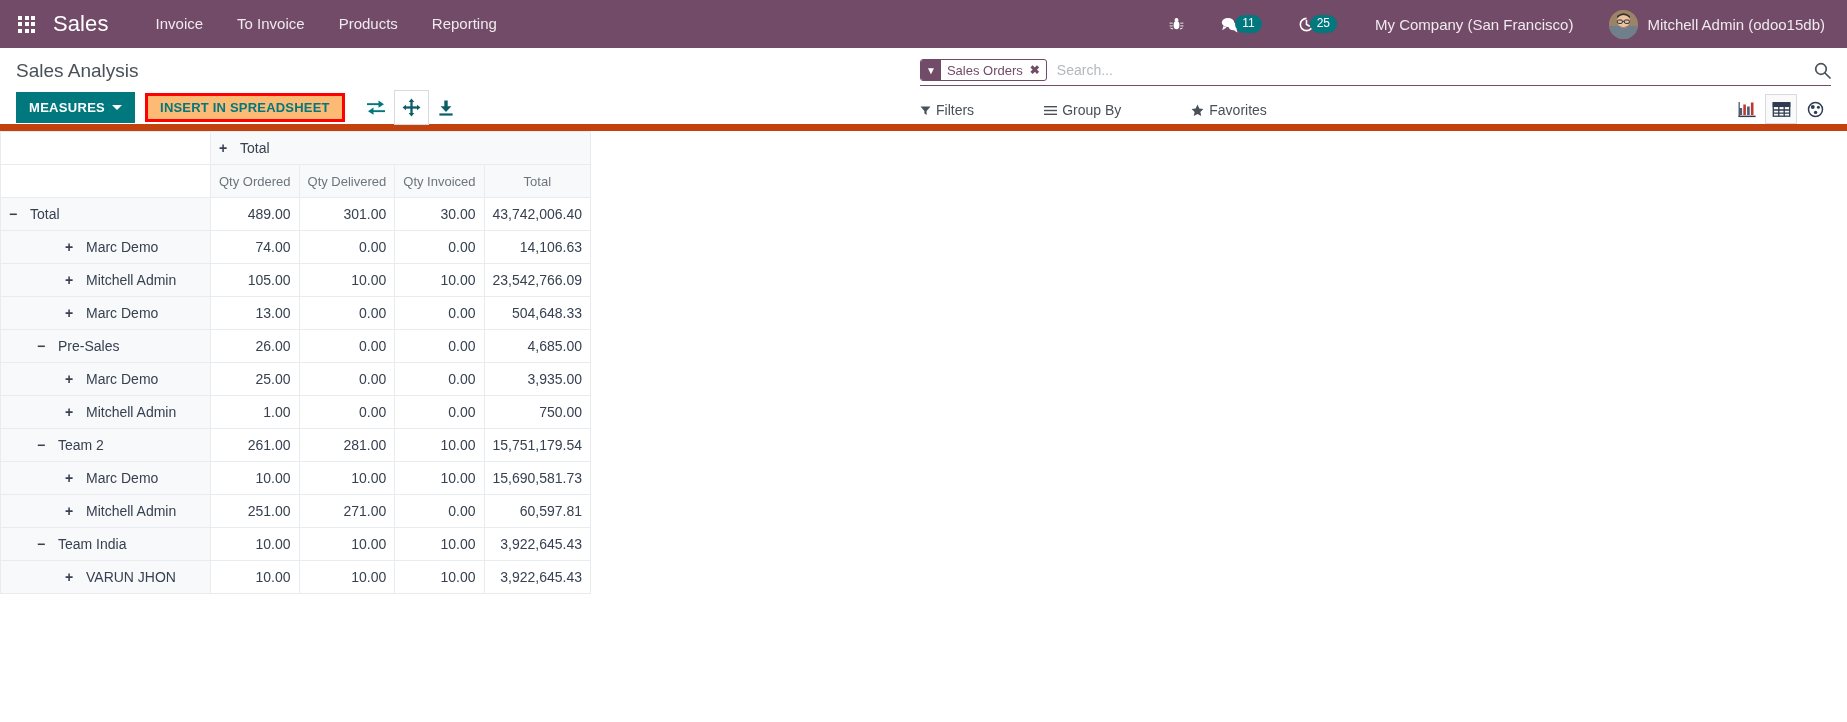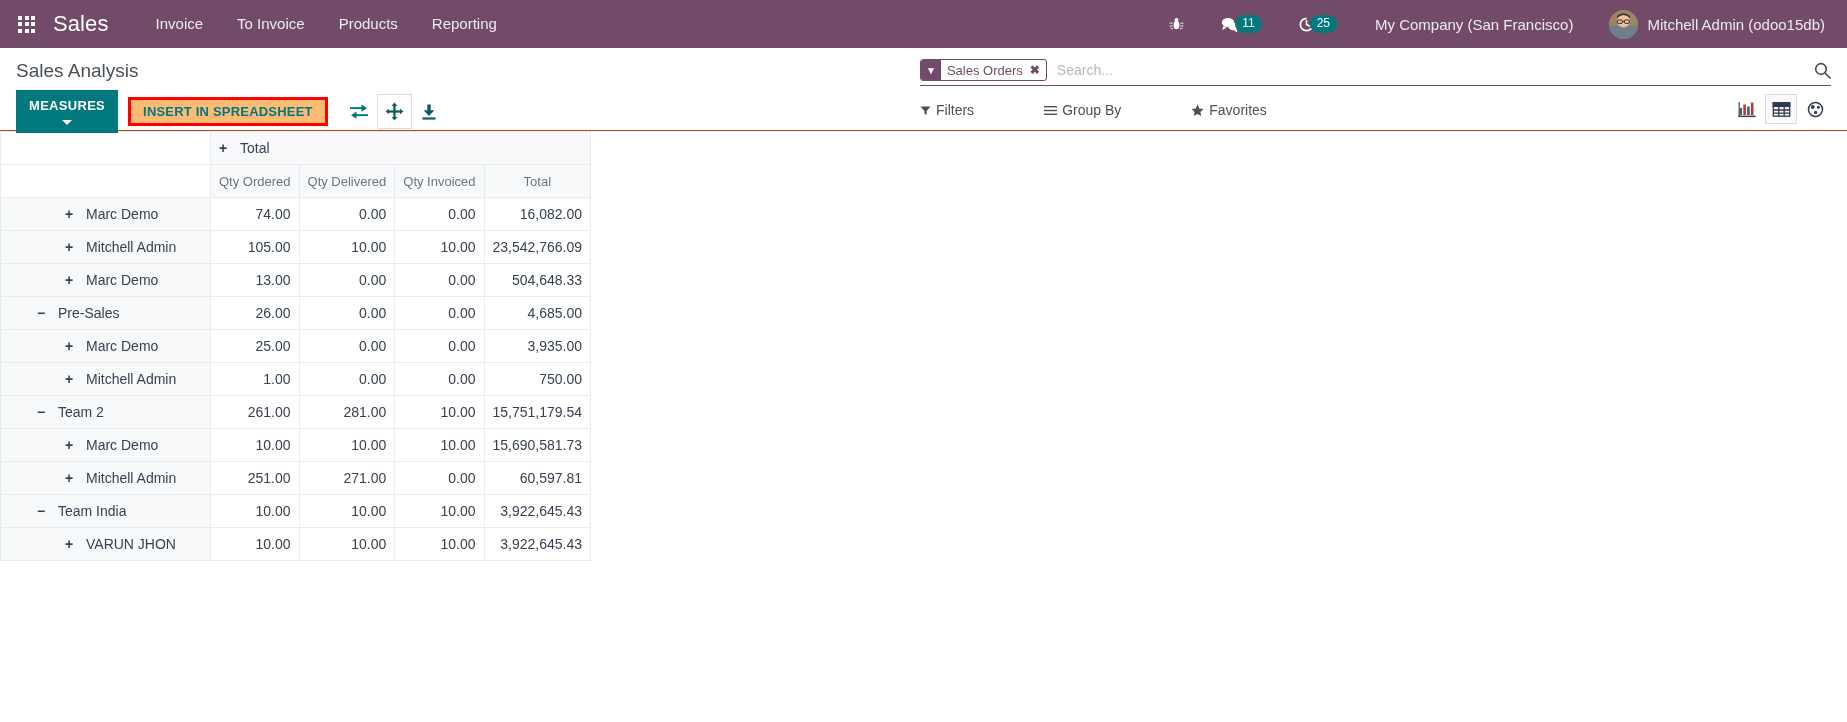--- a/index.html
+++ b/index.html
@@ -95,21 +95,21 @@
     background: #8a6b4f;
     overflow: hidden;
     flex: none;
     position: relative;
   }
   .user-name { font-size: 15px; color: #f0e9ee; }
 
   
   .control-panel {
     background: #ffffff;
-    border-bottom: 1px solid #c2410c;
+    border-bottom: 7px solid #c2410c;
     padding: 0;
     position: relative;
     height: 83px;
   }
   .cp-title {
     font-size: 19px;
     color: #495057;
     padding: 12px 0 0 16px;
     line-height: 22px;
     font-weight: 400;
@@ -127,21 +127,20 @@
     font-size: 13px;
     font-weight: 700;
     padding: 8px 13px;
     letter-spacing: .3px;
     cursor: pointer;
     display: flex;
     align-items: center;
     gap: 7px;
     border-radius: 0;
     font-family: "Liberation Sans", sans-serif;
-    flex-direction: column;
   }
   .caret-down {
     width: 0; height: 0;
     border-left: 5px solid transparent;
     border-right: 5px solid transparent;
     border-top: 5px solid #ffffff;
     display: inline-block;
   }
   .btn-insert-wrap {
     margin-left: 10px;
@@ -530,26 +529,33 @@
       </tr>
       <tr>
         <th class="corner-blank"></th>
         <th class="measure-head qty">Qty Ordered</th>
         <th class="measure-head qty">Qty Delivered</th>
         <th class="measure-head qty">Qty Invoiced</th>
         <th class="measure-head tot">Total</th>
       </tr>
     </thead>
     <tbody id="pivot-body">
+        <tr class="lvl0">
+          <td class="row-header"><span class="tree-toggle">−</span><span>Total</span></td>
+          <td class="val">489.00</td>
+          <td class="val">301.00</td>
+          <td class="val">30.00</td>
+          <td class="val">43,742,006.40</td>
+        </tr>
         <tr class="lvl2">
           <td class="row-header"><span class="tree-toggle">+</span><span>Marc Demo</span></td>
           <td class="val">74.00</td>
           <td class="val">0.00</td>
           <td class="val">0.00</td>
-          <td class="val">16,082.00</td>
+          <td class="val">14,106.63</td>
         </tr>
         <tr class="lvl2">
           <td class="row-header"><span class="tree-toggle">+</span><span>Mitchell Admin</span></td>
           <td class="val">105.00</td>
           <td class="val">10.00</td>
           <td class="val">10.00</td>
           <td class="val">23,542,766.09</td>
         </tr>
         <tr class="lvl2">
           <td class="row-header"><span class="tree-toggle">+</span><span>Marc Demo</span></td>

